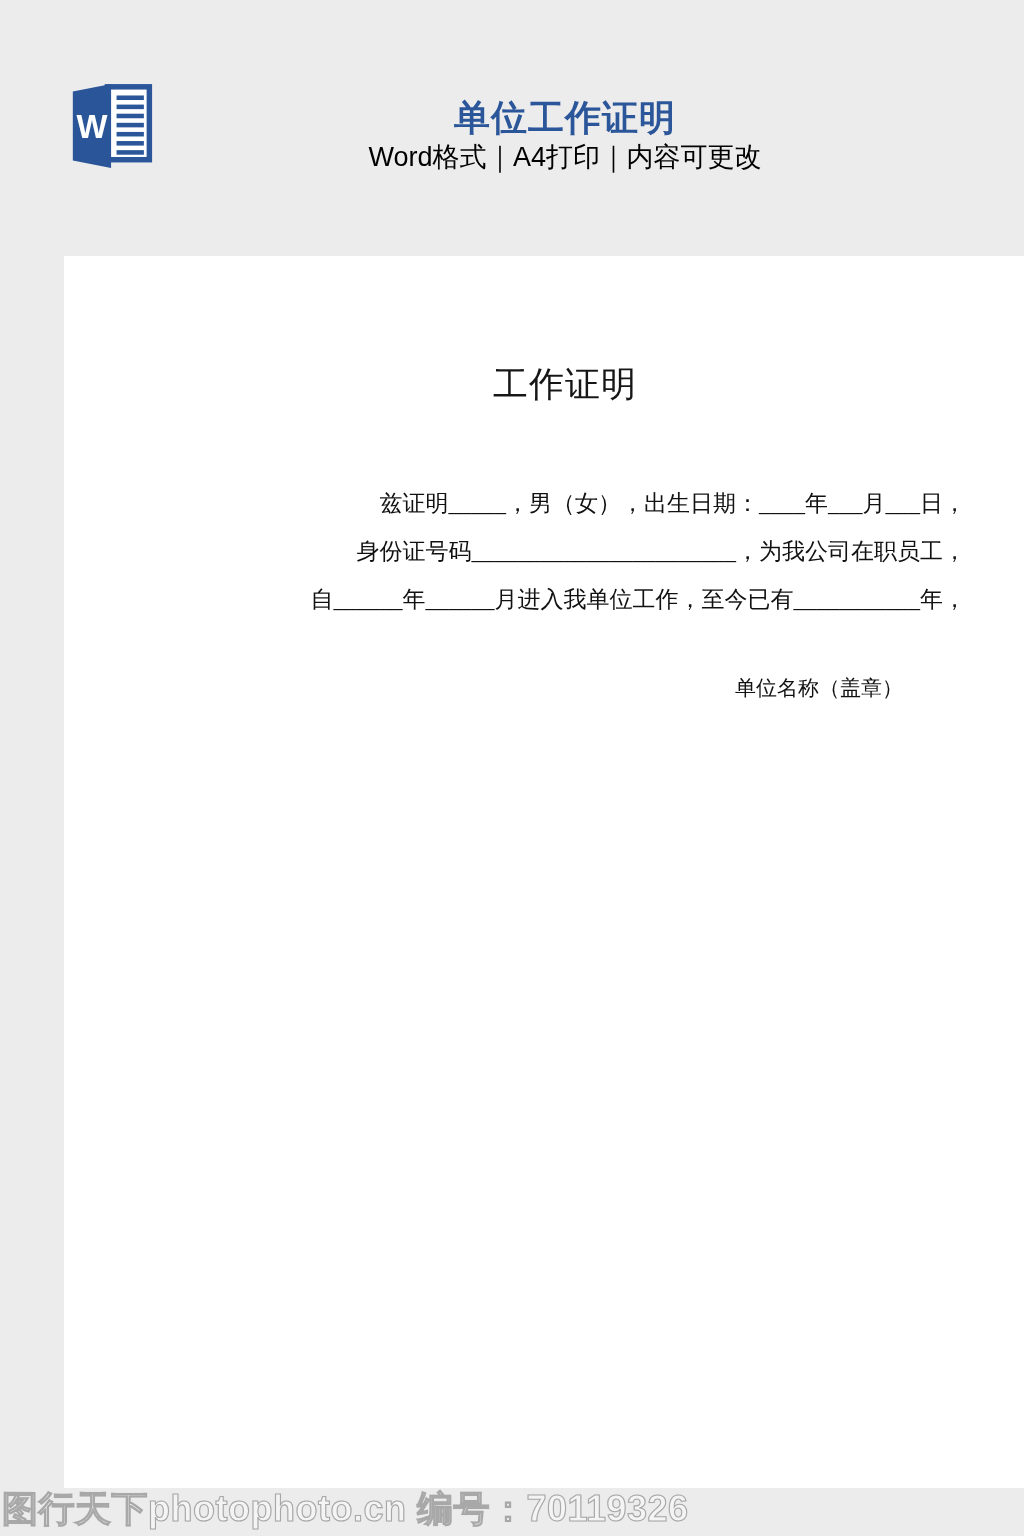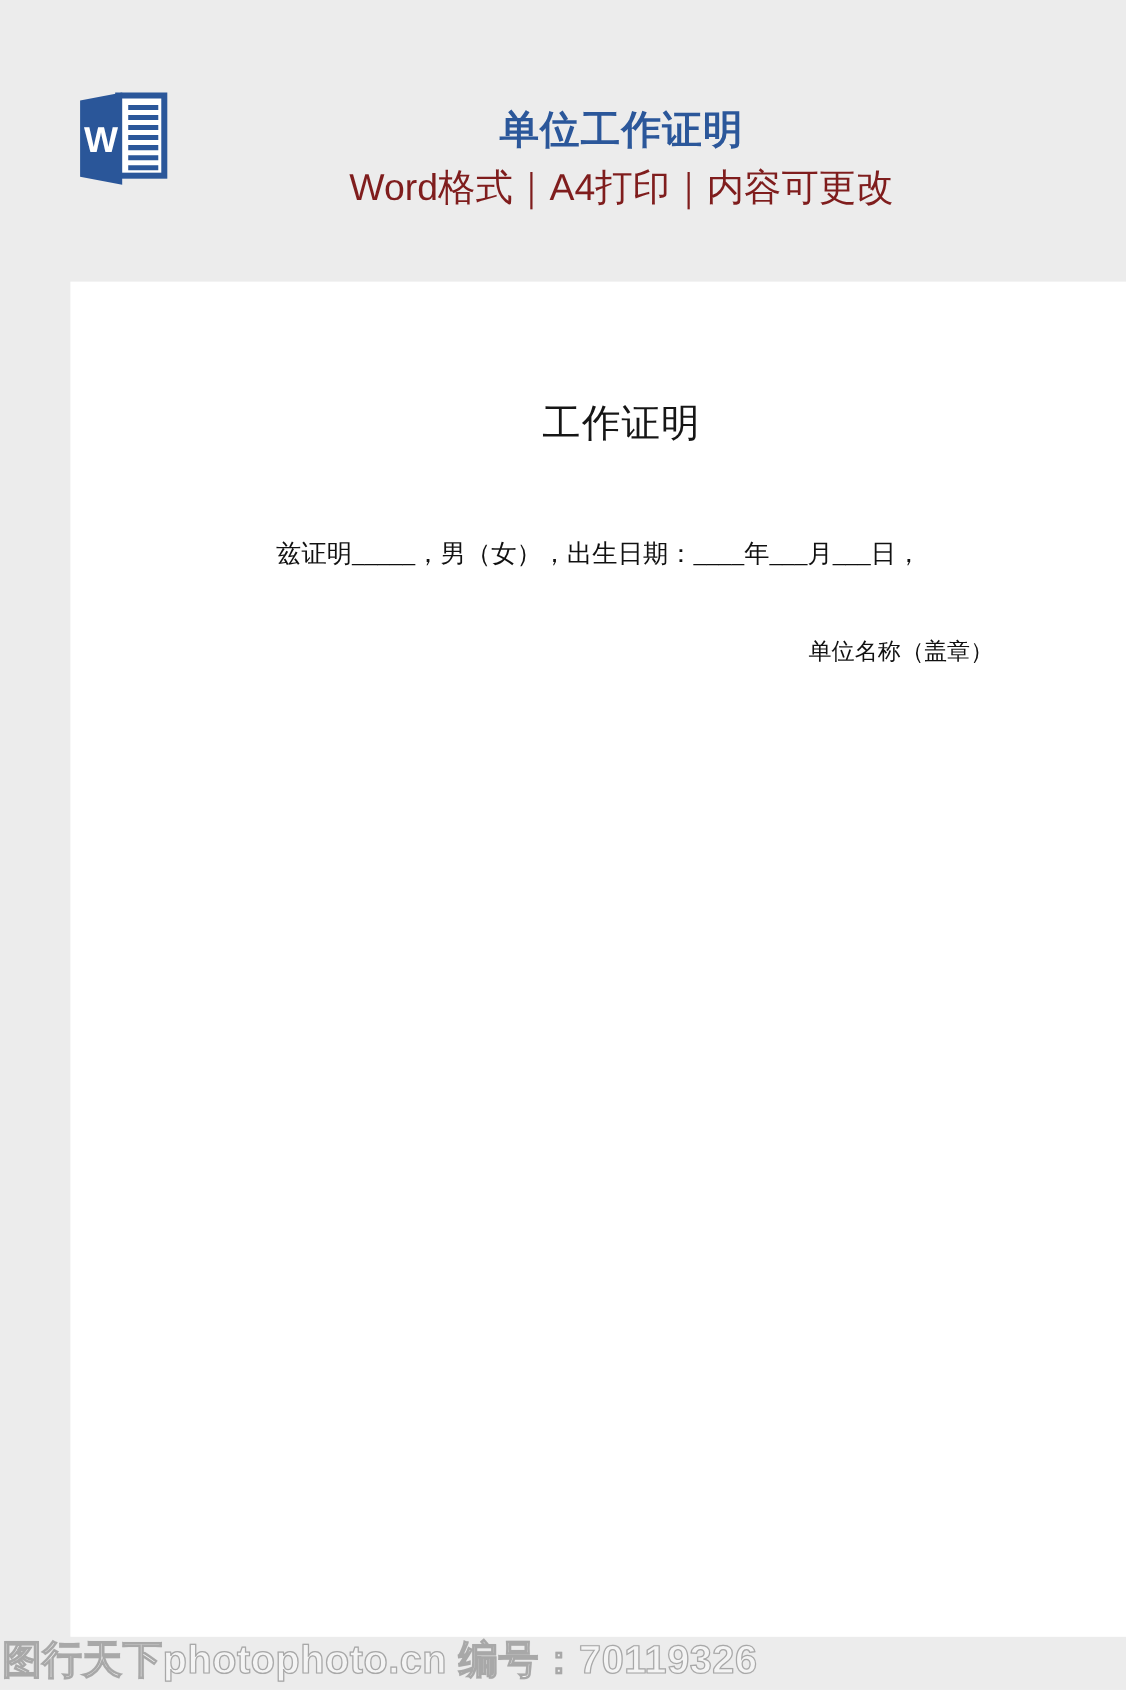--- a/index.html
+++ b/index.html
@@ -30,24 +30,23 @@
   }
   .page-title {
     padding-top: 94px;
     font-size: 36px;
     line-height: 48px;
     font-weight: bold;
     color: #2b579a;
     letter-spacing: 1px;
   }
   .page-subtitle {
-    margin-top: 14px;
-    font-size: 34px;
+    font-size: 27px;
     line-height: 30px;
-    color: #7f1d1d;
+    color: #000000;
   }
 
   
   .page {
     position: absolute;
     left: 64px;
     top: 256px;
     width: 1002px;
     height: 1232px;
     background: #ffffff;
@@ -62,21 +61,21 @@
     color: #161616;
     letter-spacing: 1px;
   }
   .doc-body {
     margin: 72px 100px 0 141px;
     font-family: "Liberation Serif", "DejaVu Serif", serif;
     font-size: 23px;
     line-height: 48px;
     color: #111111;
   }
-  .doc-line { white-space: nowrap; }
+  .doc-line { white-space: nowrap; text-align: right; }
   .doc-line.indent { text-indent: 46px; }
 
   .doc-sign {
     margin-top: 40px;
     font-family: "Liberation Serif", "DejaVu Serif", serif;
     font-size: 21px;
     line-height: 48px;
     color: #111111;
     text-align: center;
   }
@@ -125,20 +124,22 @@
   <div class="header-text">
     <div class="page-title">单位工作证明</div>
     <div class="page-subtitle">Word格式｜A4打印｜内容可更改</div>
   </div>
 
   <div class="page">
     <div class="doc-title">工作证明</div>
 
     <div class="doc-body">
       <div class="doc-line indent">兹证明_____，男（女），出生日期：____年___月___日，</div>
+      <div class="doc-line">身份证号码_______________________，为我公司在职员工，</div>
+      <div class="doc-line">自______年______月进入我单位工作，至今已有___________年，</div>
     </div>
 
     <div class="doc-sign">
       <div class="sign-company">单位名称（盖章）</div>
     </div>
   </div>
 
   <div class="watermark">图行天下photophoto.cn 编号：70119326</div>
 
 </div>

